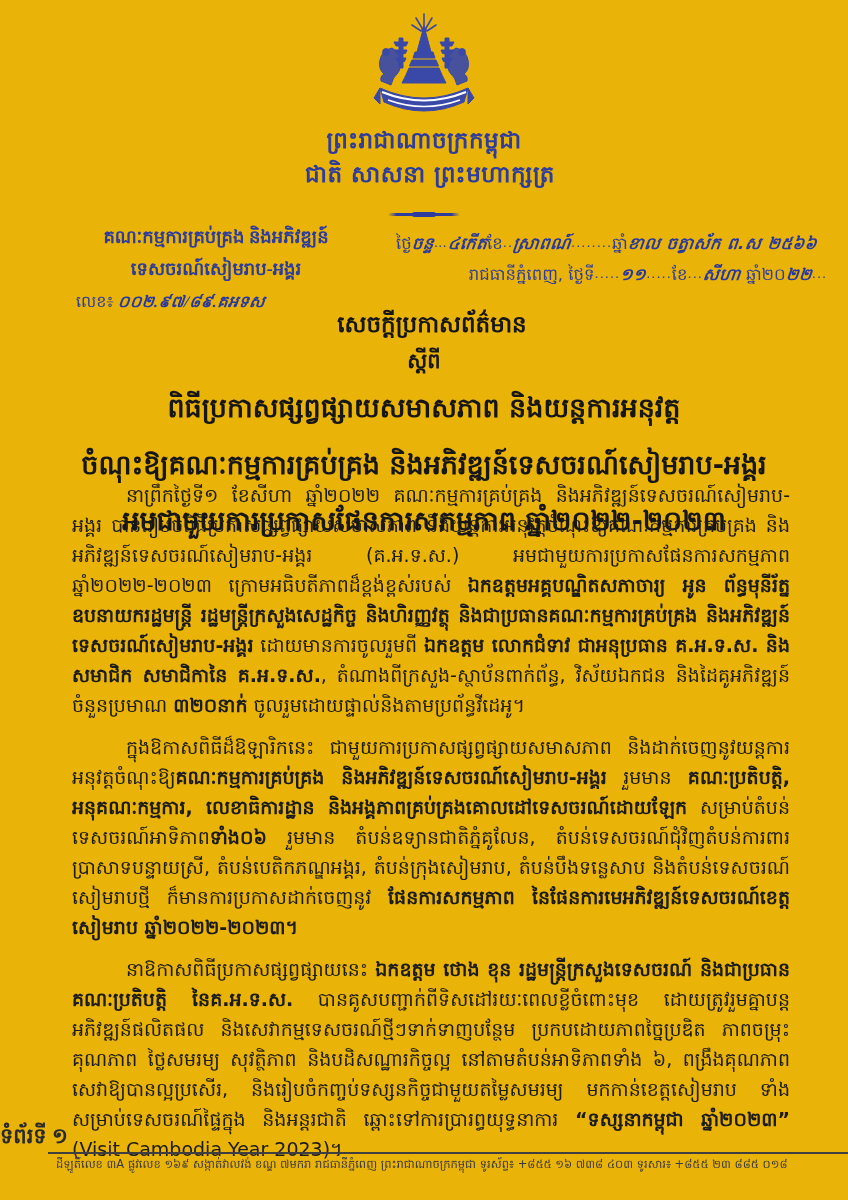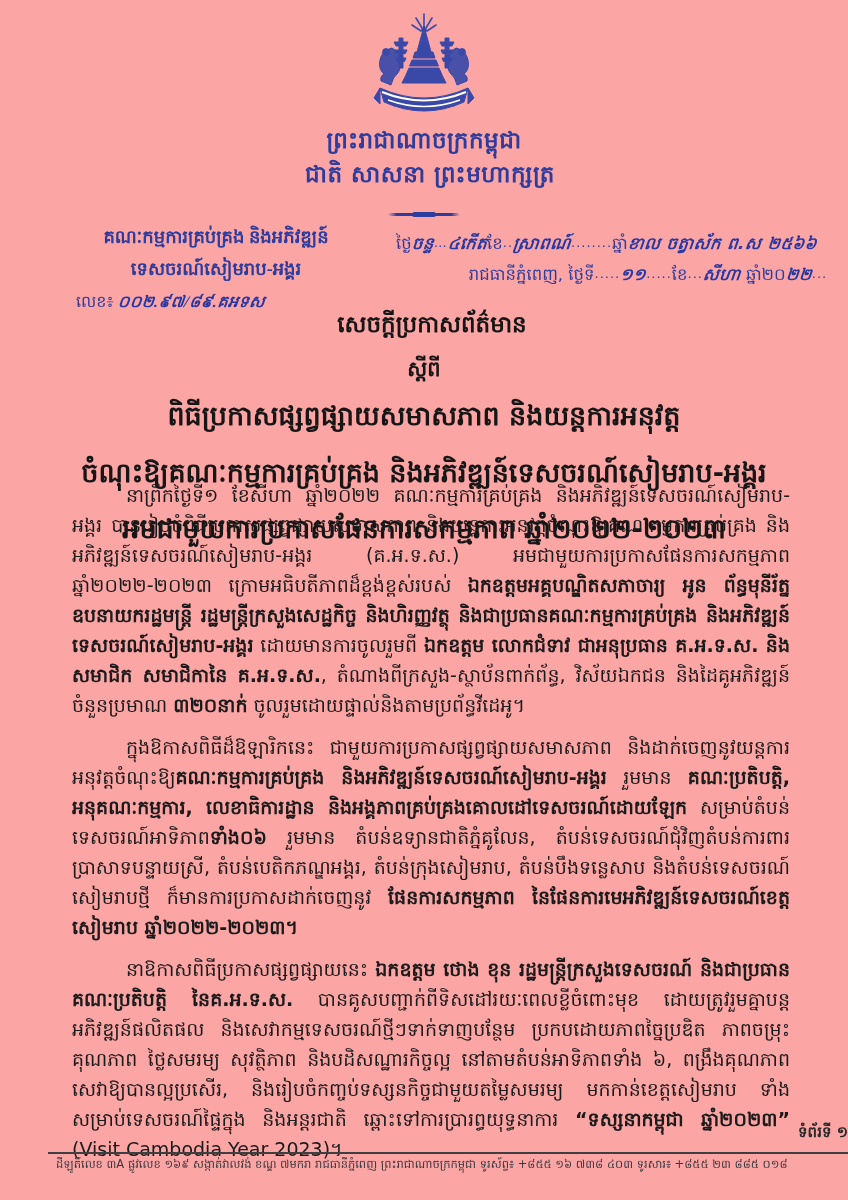--- a/index.html
+++ b/index.html
@@ -3,21 +3,21 @@
 <meta charset="utf-8">
 <style>
   html,body{margin:0;padding:0;}
   body{
     width:848px;height:1200px;
     background:#f4f3f1;
     font-family:"DejaVu Sans","Liberation Sans",sans-serif;
     position:relative;overflow:hidden;
   }
   .paper{
-    position:absolute;inset:0;background:#fca5a5;
+    position:absolute;inset:0;background:#eab308;
   }
   
   .emblem{
     position:absolute;top:12px;left:50%;transform:translateX(-50%);
     width:112px;height:110px;
   }
   .kingdom-line{
     position:absolute;top:126px;width:100%;text-align:center;
     color:#2e3d9d;font-weight:700;font-size:23px;letter-spacing:.5px;
   }
@@ -52,34 +52,34 @@
     font-style:italic;font-weight:600;color:#2838a2;
     display:inline-block;transform:skewX(-6deg);
     letter-spacing:.5px;
   }
   .dots{color:#2e3d9d;letter-spacing:1px;font-size:13px;vertical-align:2px;}
   
   .title-block{
     position:absolute;top:310px;width:100%;text-align:center;color:#161616;
   }
   .doc-type{font-size:23px;font-weight:700;padding-left:16px;}
-  .regarding{font-size:21px;font-weight:700;margin-top:12px;}
+  .regarding{font-size:21px;font-weight:700;margin-top:4px;}
   .subject-line{font-size:27px;font-weight:700;line-height:1.95;margin-top:4px;}
   
   .body-text{
     position:absolute;top:468px;left:60px;right:46px;
     font-size:19px;line-height:30px;color:#1b1b1b;
     text-align:justify;
   }
   .body-text p{margin:12px;text-indent:54px;}
   .body-text .b{font-weight:700;}
   
   .page-number{
-    position:absolute;top:1122px;width:100%;text-align:right;
-    font-size:15px;font-weight:700;color:#2a2a2a;
+    position:absolute;top:1122px;width:100%;text-align:left;
+    font-size:21px;font-weight:700;color:#2a2a2a;font-family:Liberation Serif, serif;
   }
   .footer-rule{
     position:absolute;top:1152px;left:48px;right:0px;
     border-top:2px solid #3f3f3f;
   }
   .footer-address{
     position:absolute;top:1157px;left:56px;right:18px;
     font-size:11.5px;color:#38383f;white-space:nowrap;overflow:hidden;
   }
 </style>

